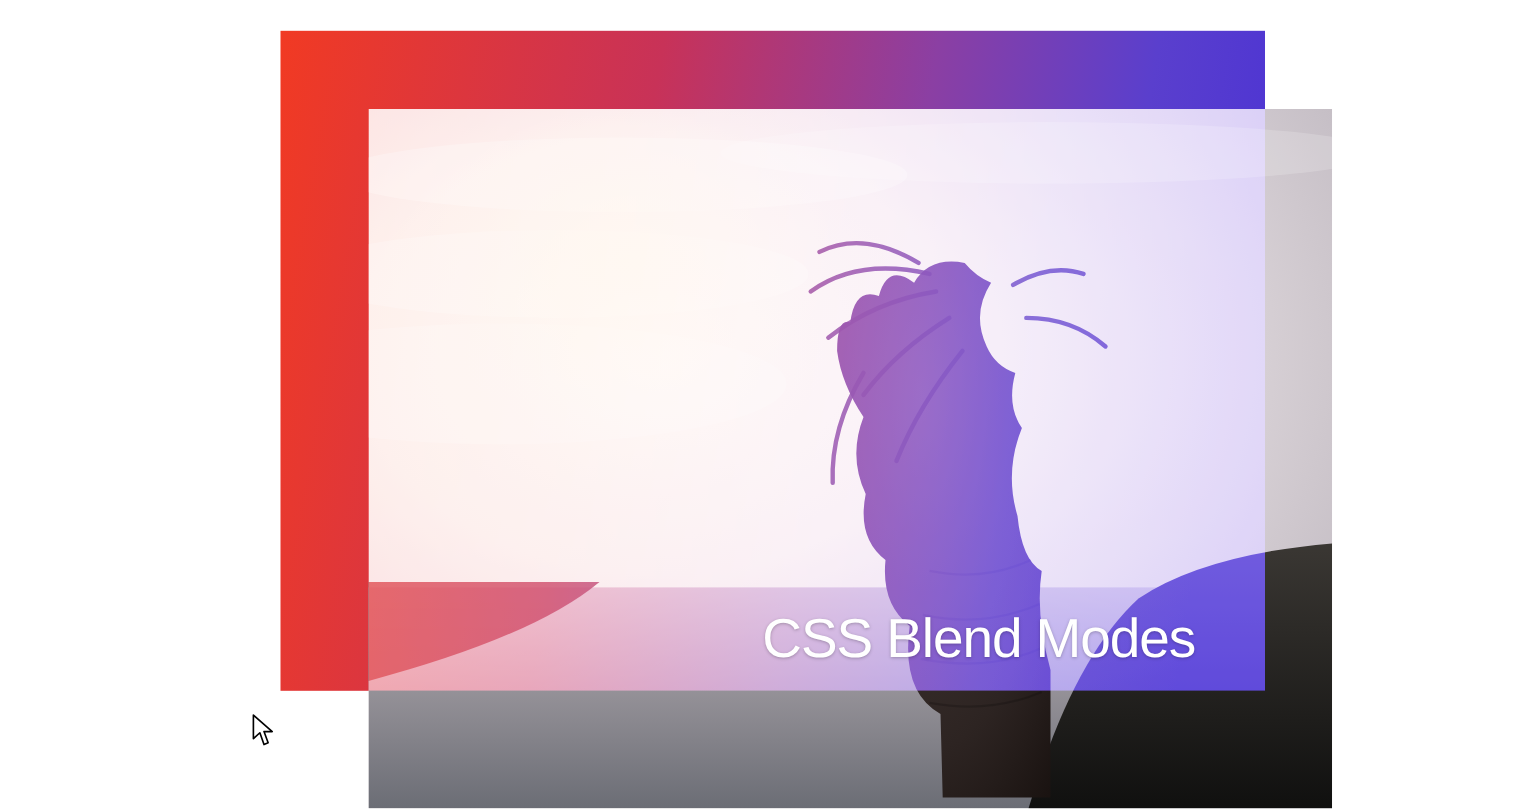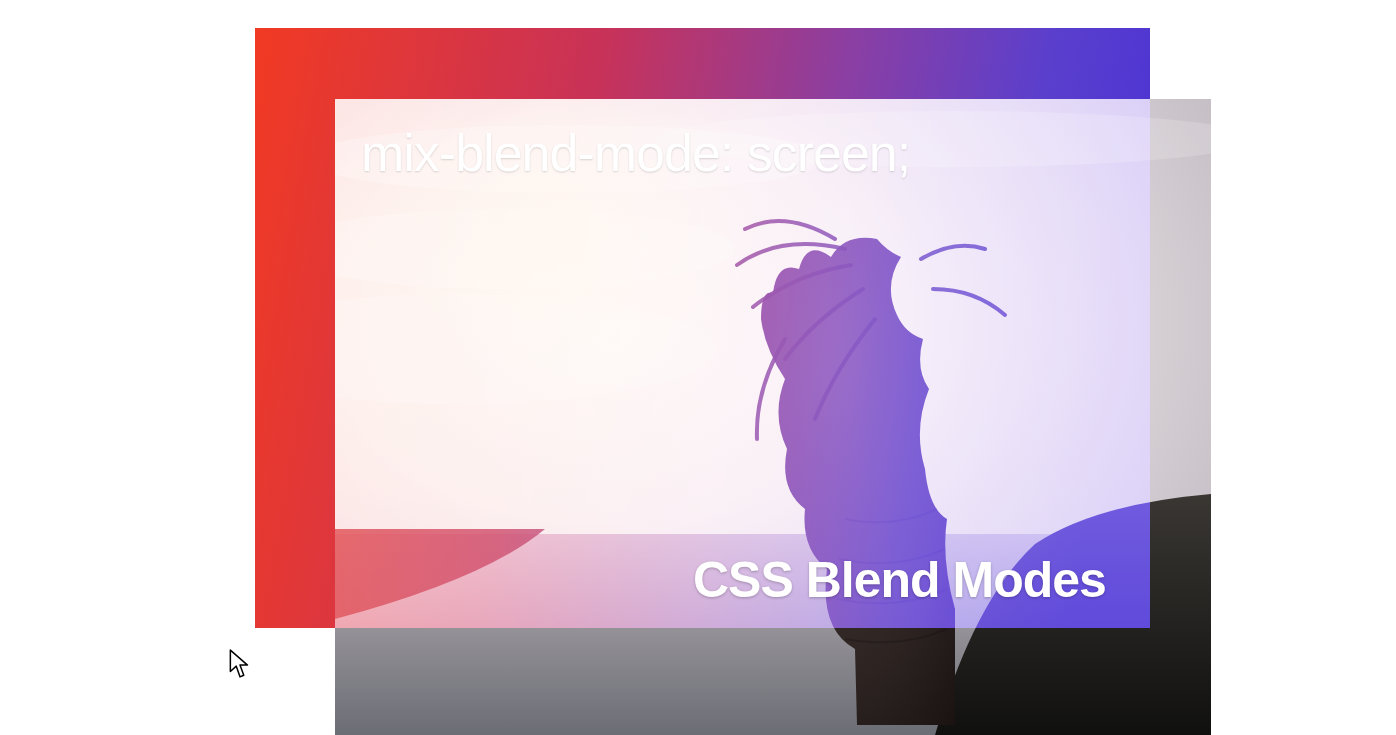--- a/index.html
+++ b/index.html
@@ -62,21 +62,21 @@
     color: #ffffff;
     text-shadow: 0 1px 2px rgba(0,0,0,0.15);
     line-height: 1.1;
     white-space: nowrap;
   }
   .label-bottom {
     position: absolute;
     left: 693px;
     top: 553px;
     font-size: 50px;
-    font-weight: 700;
+    font-weight: 400;
     letter-spacing: -1px;
     color: #ffffff;
     text-shadow: 0 1px 3px rgba(0,0,0,0.25);
     line-height: 1.1;
     white-space: nowrap;
   }
 
   
   .cursor-arrow {
     position: absolute;
@@ -201,21 +201,20 @@
         </g>
       </g>
 
       <g clip-path="url(#overlapClip)" style="mix-blend-mode:screen">
 
         <rect x="-80" y="-71" width="895" height="600" fill="url(#gradCopy)"></rect>
       </g>
     </svg>
   </div>
 
-  <div class="label-top">mix-blend-mode: screen;</div>
 
   <div class="label-bottom">CSS Blend Modes</div>
 
   <div class="cursor-arrow">
     <svg viewBox="0 0 20 28">
       <path d="M1 1 L1 21 L6.5 16 L10 26 L13.5 24.5 L10 15 L17 15 Z" fill="#ffffff" stroke="#000000" stroke-width="1.4" stroke-linejoin="round"></path>
     </svg>
   </div>
 
 </div>

